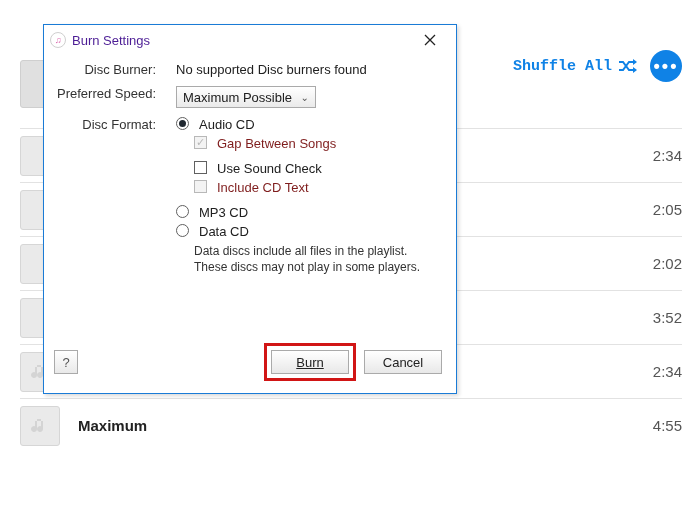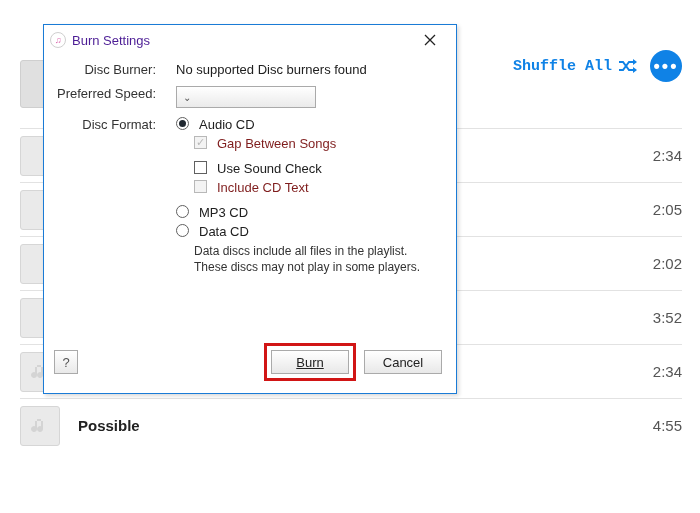--- a/index.html
+++ b/index.html
@@ -296,21 +296,21 @@
     </div>
     <div class="track-title">Start the Day</div>
     <div class="track-dur">2:34</div>
   </div>
   <div class="track">
     <div class="track-art">
       <svg width="20" height="20" viewBox="0 0 20 20">
           <path d="M7 3 v10 a3 3 0 1 1 -2 -2.8 V5 h8 v8 a3 3 0 1 1 -2 -2.8 V3z" fill="#d4d4d4"></path>
         </svg>
     </div>
-    <div class="track-title">Possible</div>
+    <div class="track-title">Maximum</div>
     <div class="track-dur">4:55</div>
   </div>
 </div>
 
 <div class="dialog">
   <div class="titlebar">
     <div class="app-icon">
         <span>♫</span>
       </div>
     <div class="titlebar-title">Burn Settings</div>
@@ -324,20 +324,21 @@
   <div class="dialog-body">
     <div class="form-row">
       <div class="form-label">Disc Burner:</div>
       <div class="form-value">No supported Disc burners found</div>
     </div>
 
     <div class="form-row">
       <div class="form-label">Preferred Speed:</div>
       <div class="form-value">
         <div class="select">
+          <span>Maximum Possible</span>
           <span class="chev">⌄</span>
         </div>
       </div>
     </div>
 
     <div class="form-row">
       <div class="form-label">Disc Format:</div>
       <div class="form-value">
         <div class="radio-row">
           <div class="radio on"></div>

